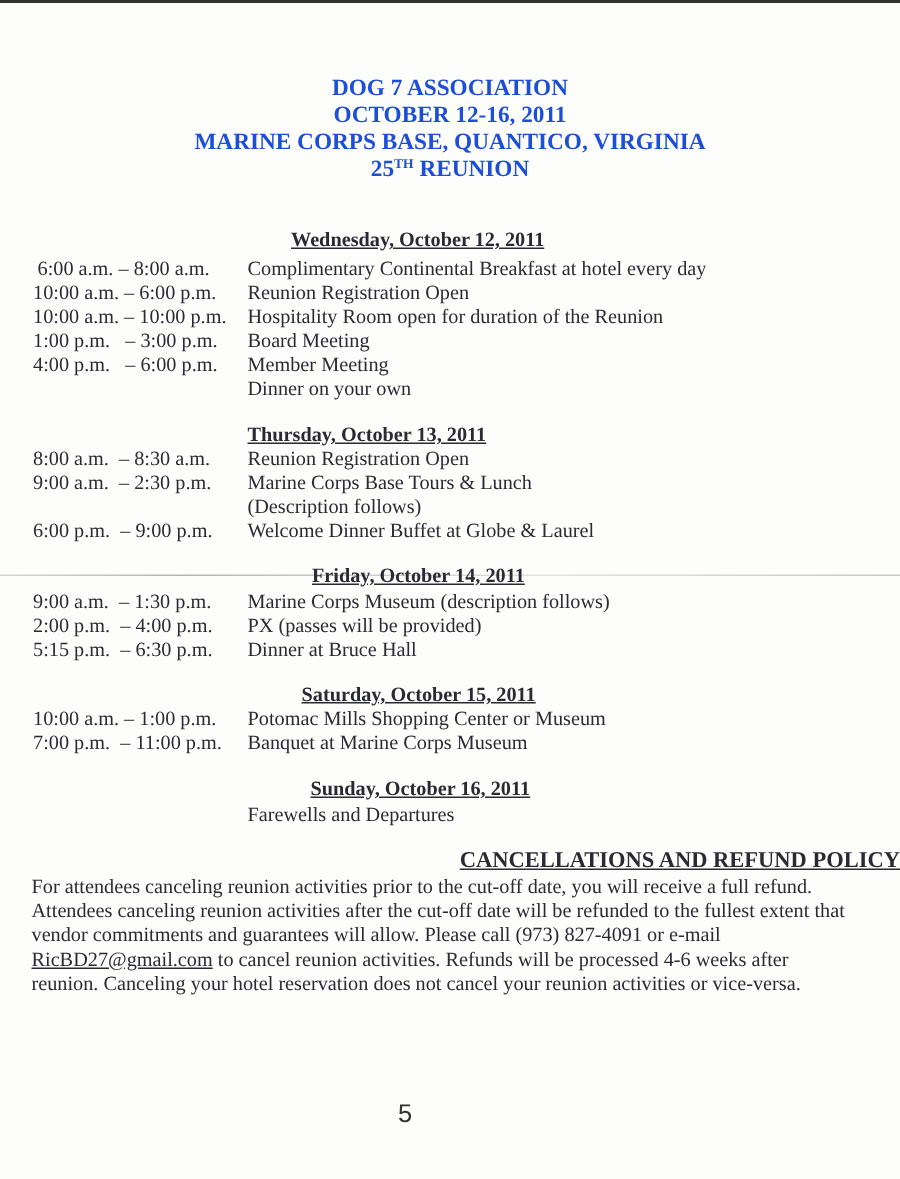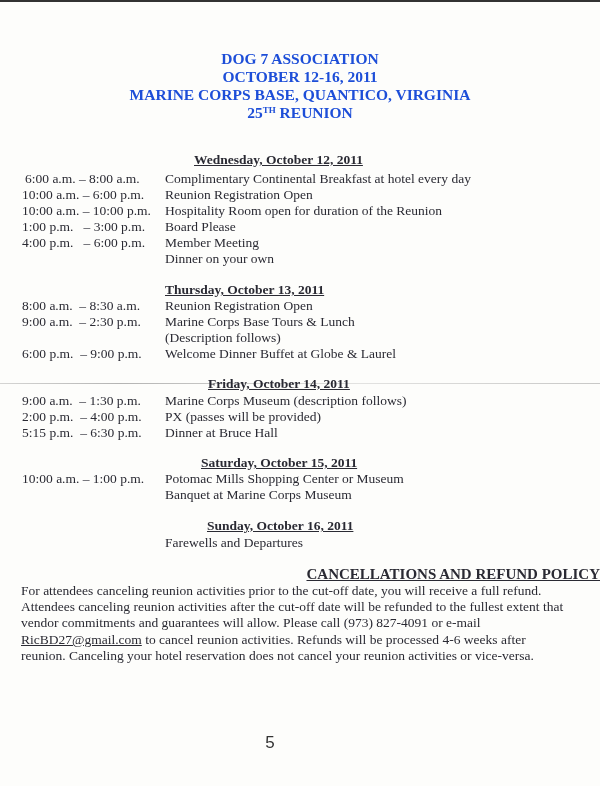--- a/index.html
+++ b/index.html
@@ -63,21 +63,21 @@
   <div class="row" style="top:187px;">
       <span class="time">10:00 a.m. – 6:00 p.m.</span>
       <span class="desc">Reunion Registration Open</span>
     </div>
   <div class="row" style="top:203px;">
       <span class="time">10:00 a.m. – 10:00 p.m.</span>
       <span class="desc">Hospitality Room open for duration of the Reunion</span>
     </div>
   <div class="row" style="top:219px;font-family:Liberation Serif, serif;">
       <span class="time" style="white-space:pre">1:00 p.m.   – 3:00 p.m.</span>
-      <span class="desc">Board Please</span>
+      <span class="desc">Board Meeting</span>
     </div>
   <div class="row" style="top:235px;">
       <span class="time" style="white-space:pre">4:00 p.m.   – 6:00 p.m.</span>
       <span class="desc">Member Meeting</span>
     </div>
   <div class="row" style="top:251px;">
       <span class="desc">Dinner on your own</span>
     </div>
 </div>
 
@@ -118,20 +118,21 @@
     </div>
 </div>
 
 <div>
   <div class="day-title" style="top:455px;left:201px;">Saturday, October 15, 2011</div>
   <div class="row" style="top:471px;">
       <span class="time" style="white-space:pre">10:00 a.m. – 1:00 p.m.</span>
       <span class="desc">Potomac Mills Shopping Center or Museum</span>
     </div>
   <div class="row" style="top:487px;">
+      <span class="time" style="white-space:pre">7:00 p.m.  – 11:00 p.m.</span>
       <span class="desc">Banquet at Marine Corps Museum</span>
     </div>
 </div>
 
 <div>
   <div class="day-title" style="top:518px;left:207px;">Sunday, October 16, 2011</div>
   <div class="row" style="top:535px;">
       <span class="desc">Farewells and Departures</span>
     </div>
 </div>

